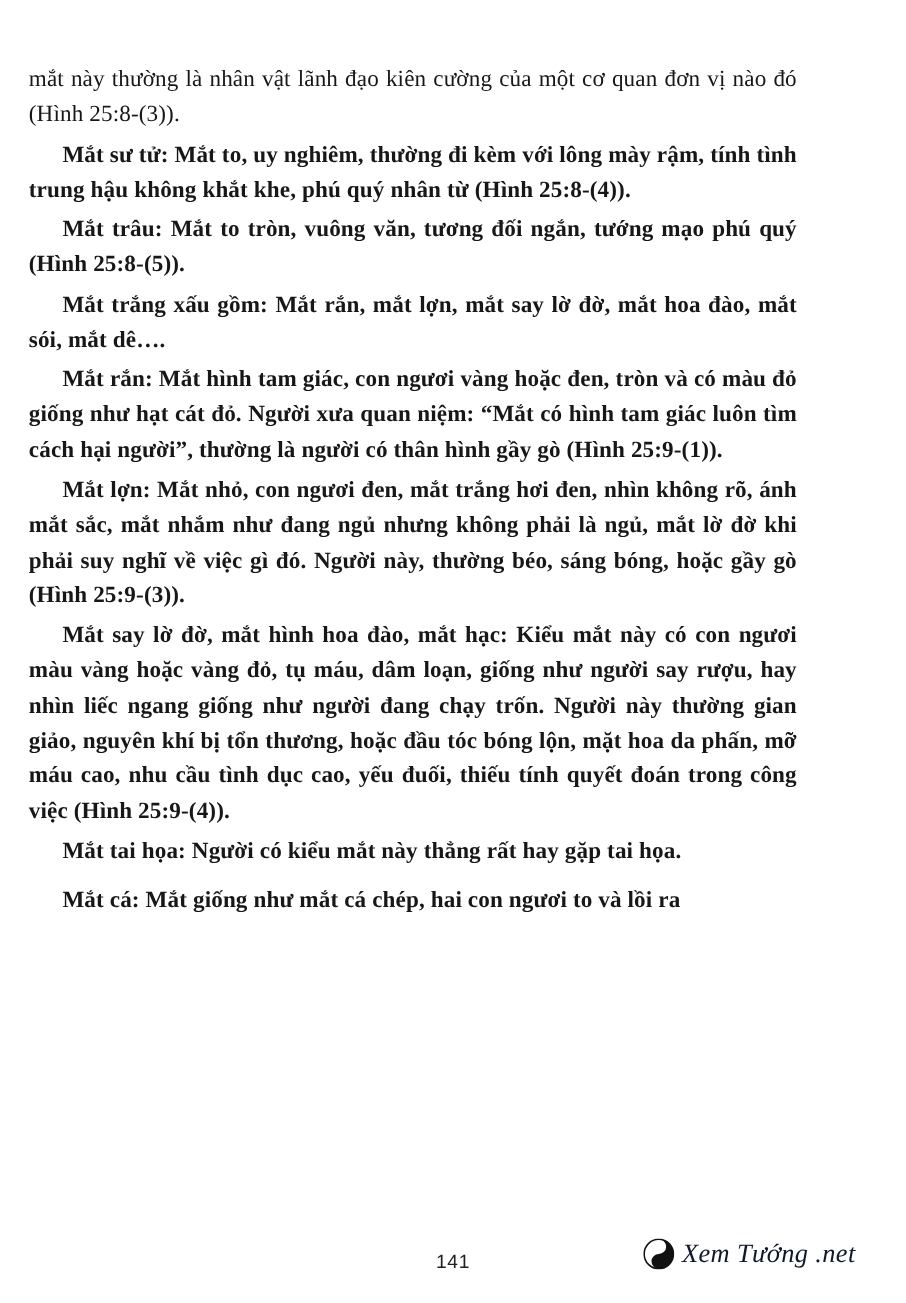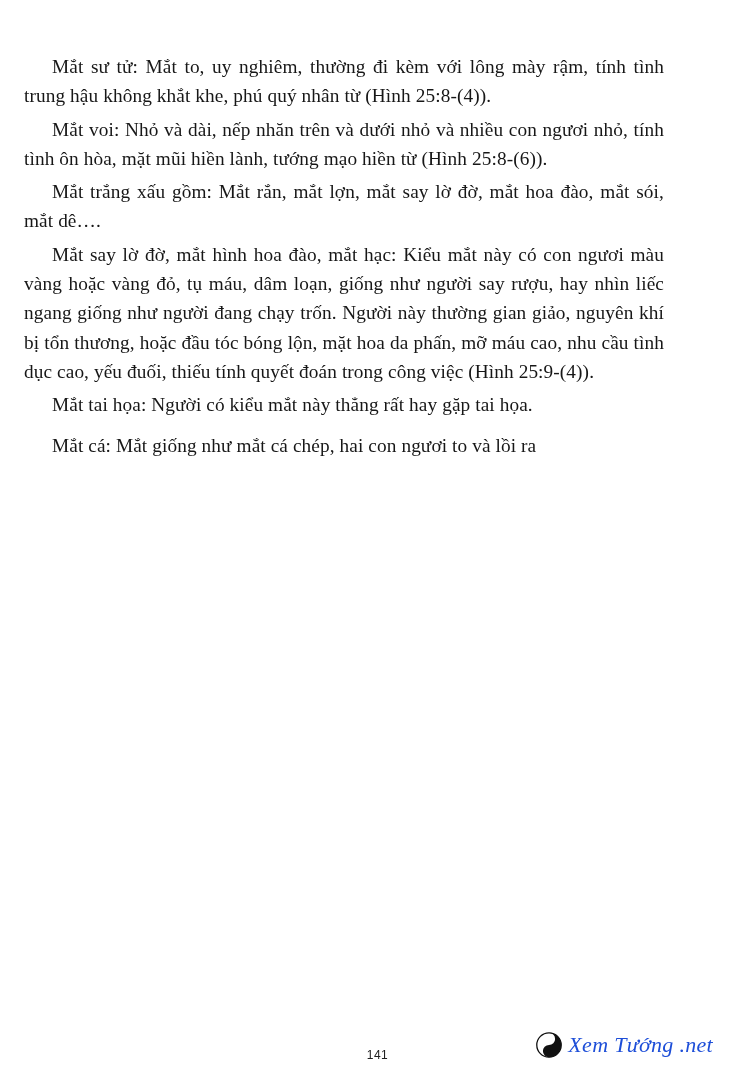--- a/index.html
+++ b/index.html
@@ -31,39 +31,40 @@
   p.para {
     margin: 0 0 0.20em 0;
     font-size: 19.3px;
     line-height: 1.52;
     text-align: justify;
     text-justify: inter-word;
     letter-spacing: 0.1px;
   }
   p.para.indent {
     text-indent: 28px;
+    font-weight: bold;
   }
   p.para.last {
     margin-bottom: 0;
     margin-top: 12px;
   }
   .footer {
     position: absolute;
     left: 0;
     bottom: 18px;
     width: 755px;
     height: 60px;
   }
   .page-number {
     position: absolute;
     left: 0;
     bottom: 6px;
     width: 755px;
     text-align: center;
-    font-size: 12px;
+    font-size: 16px;
     font-family: "Liberation Sans", sans-serif;
     color: #202020;
     letter-spacing: 0.5px;
   }
   .watermark {
     position: absolute;
     right: 42px;
     bottom: 10px;
     display: flex;
     align-items: center;
@@ -71,35 +72,38 @@
   }
   .wm-yinyang {
     width: 26px;
     height: 26px;
     flex: 0 0 auto;
   }
   .wm-text {
     font-family: "Liberation Serif", serif;
     font-style: italic;
     font-size: 22px;
-    color: #1d4ed8;
+    color: #0f172a;
     letter-spacing: 0.3px;
     line-height: 1;
     white-space: nowrap;
   }
 </style>
 </head>
 <body>
 
 <div class="page">
 
   <div class="text-column">
+    <p class="para">mắt này thường là nhân vật lãnh đạo kiên cường của một cơ quan đơn vị nào đó (Hình 25:8-(3)).</p>
     <p class="para indent">Mắt sư tử: Mắt to, uy nghiêm, thường đi kèm với lông mày rậm, tính tình trung hậu không khắt khe, phú quý nhân từ (Hình 25:8-(4)).</p>
-    <p class="para indent">Mắt voi: Nhỏ và dài, nếp nhăn trên và dưới nhỏ và nhiều con ngươi nhỏ, tính tình ôn hòa, mặt mũi hiền lành, tướng mạo hiền từ (Hình 25:8-(6)).</p>
+    <p class="para indent">Mắt trâu: Mắt to tròn, vuông văn, tương đối ngắn, tướng mạo phú quý (Hình 25:8-(5)).</p>
     <p class="para indent">Mắt trắng xấu gồm: Mắt rắn, mắt lợn, mắt say lờ đờ, mắt hoa đào, mắt sói, mắt dê….</p>
+    <p class="para indent">Mắt rắn: Mắt hình tam giác, con ngươi vàng hoặc đen, tròn và có màu đỏ giống như hạt cát đỏ. Người xưa quan niệm: “Mắt có hình tam giác luôn tìm cách hại người”, thường là người có thân hình gầy gò (Hình 25:9-(1)).</p>
+    <p class="para indent">Mắt lợn: Mắt nhỏ, con ngươi đen, mắt trắng hơi đen, nhìn không rõ, ánh mắt sắc, mắt nhắm như đang ngủ nhưng không phải là ngủ, mắt lờ đờ khi phải suy nghĩ về việc gì đó. Người này, thường béo, sáng bóng, hoặc gầy gò (Hình 25:9-(3)).</p>
     <p class="para indent">Mắt say lờ đờ, mắt hình hoa đào, mắt hạc: Kiểu mắt này có con ngươi màu vàng hoặc vàng đỏ, tụ máu, dâm loạn, giống như người say rượu, hay nhìn liếc ngang giống như người đang chạy trốn. Người này thường gian giảo, nguyên khí bị tổn thương, hoặc đầu tóc bóng lộn, mặt hoa da phấn, mỡ máu cao, nhu cầu tình dục cao, yếu đuối, thiếu tính quyết đoán trong công việc (Hình 25:9-(4)).</p>
     <p class="para indent">Mắt tai họa: Người có kiểu mắt này thẳng rất hay gặp tai họa.</p>
     <p class="para indent last">Mắt cá: Mắt giống như mắt cá chép, hai con ngươi to và lồi ra</p>
   </div>
 
   <div class="footer">
     <div class="watermark">
       <svg class="wm-yinyang" viewBox="0 0 100 100">
         <circle cx="50" cy="50" r="47" fill="#ffffff" stroke="#111111" stroke-width="5"></circle>
         <path d="M50 3 A47 47 0 0 1 50 97 A23.5 23.5 0 0 1 50 50 A23.5 23.5 0 0 0 50 3 Z" fill="#111111"></path>

